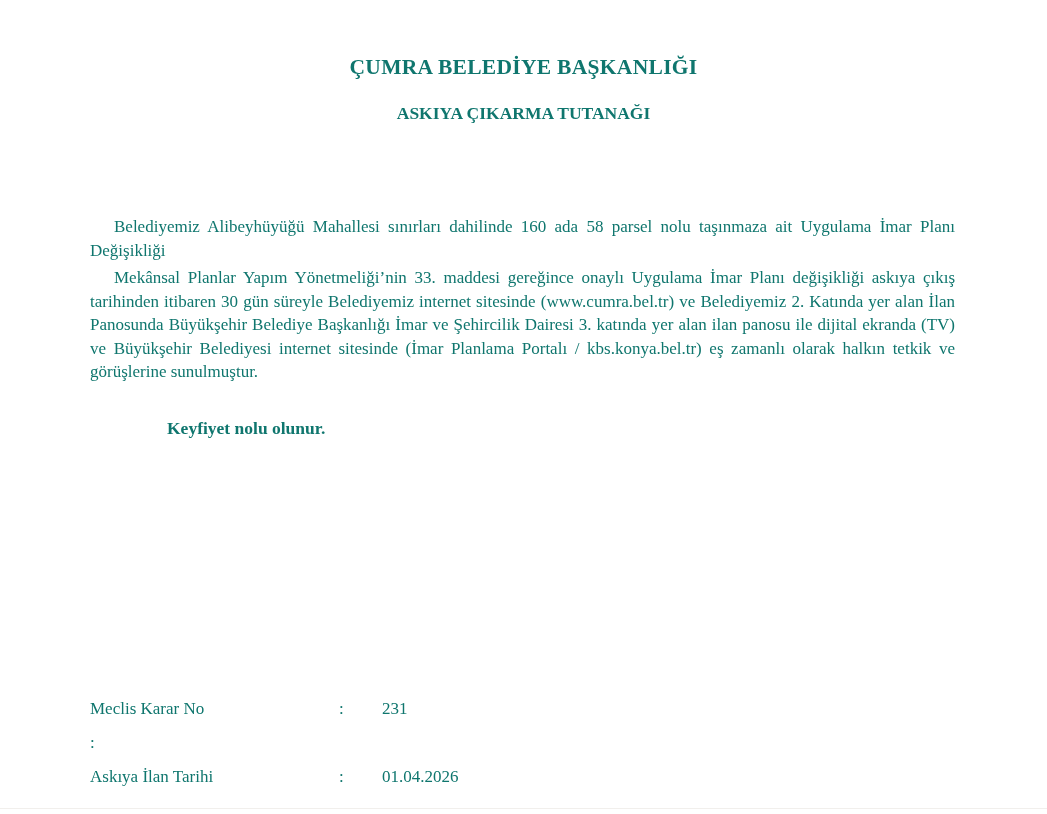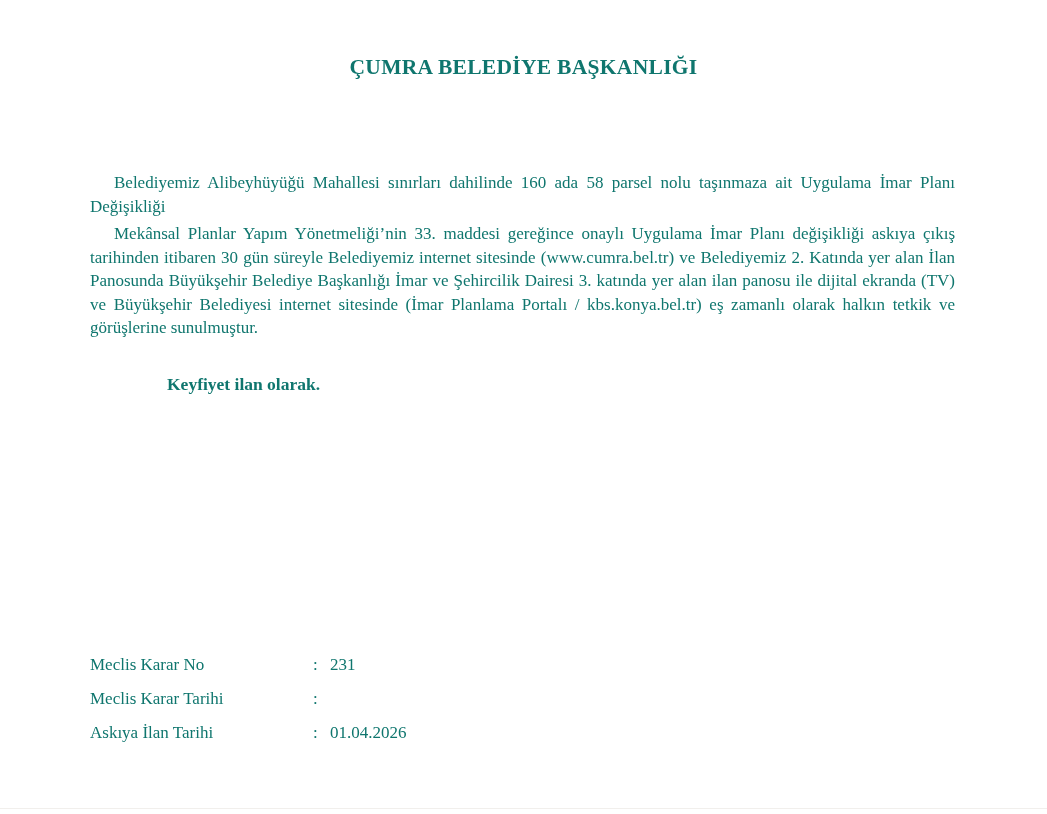--- a/index.html
+++ b/index.html
@@ -50,20 +50,21 @@
     line-height: 20px;
   }
   .details {
     margin-top: 254px;
     font-size: 17px;
   }
   .detail-row {
     display: flex;
     height: 34px;
     line-height: 34px;
+    gap: 26px;
   }
   .detail-label {
     width: 223px;
     flex: 0 0 auto;
   }
   .detail-colon {
     width: 17px;
     flex: 0 0 auto;
   }
   .detail-value {
@@ -78,39 +79,39 @@
     background: #f1efec;
   }
 </style>
 </head>
 <body>
 
 <div class="page">
 
   <h1 class="doc-title">ÇUMRA BELEDİYE BAŞKANLIĞI</h1>
 
+  <h2 class="doc-subtitle">ASKIYA ÇIKARMA TUTANAĞI</h2>
 
   <div class="content">
 
     <p class="body-para para-1">Belediyemiz Alibeyhüyüğü Mahallesi sınırları dahilinde 160 ada 58 parsel nolu taşınmaza ait Uygulama İmar Planı Değişikliği</p>
 
     <p class="body-para para-2">Mekânsal Planlar Yapım Yönetmeliği’nin 33. maddesi gereğince onaylı Uygulama İmar Planı değişikliği askıya çıkış tarihinden itibaren 30 gün süreyle Belediyemiz internet sitesinde (www.cumra.bel.tr) ve Belediyemiz 2. Katında yer alan İlan Panosunda  Büyükşehir Belediye Başkanlığı İmar ve Şehircilik Dairesi 3. katında yer alan ilan panosu ile dijital ekranda (TV) ve Büyükşehir Belediyesi internet sitesinde (İmar Planlama Portalı / kbs.konya.bel.tr) eş zamanlı olarak halkın tetkik ve görüşlerine sunulmuştur.</p>
 
-    <p class="closing-line">Keyfiyet ilan olarak.</p>
+    <p class="closing-line">Keyfiyet nolu olunur.</p>
 
     <div class="details">
 
       <div class="detail-row">
         <span class="detail-label">Meclis Karar No</span>
         <span class="detail-colon">:</span>
         <span class="detail-value">231</span>
       </div>
 
       <div class="detail-row">
-        <span class="detail-label">Meclis Karar Tarihi</span>
         <span class="detail-colon">:</span>
       </div>
 
       <div class="detail-row">
         <span class="detail-label">Askıya İlan Tarihi</span>
         <span class="detail-colon">:</span>
         <span class="detail-value">01.04.2026</span>
       </div>
 
     </div>

